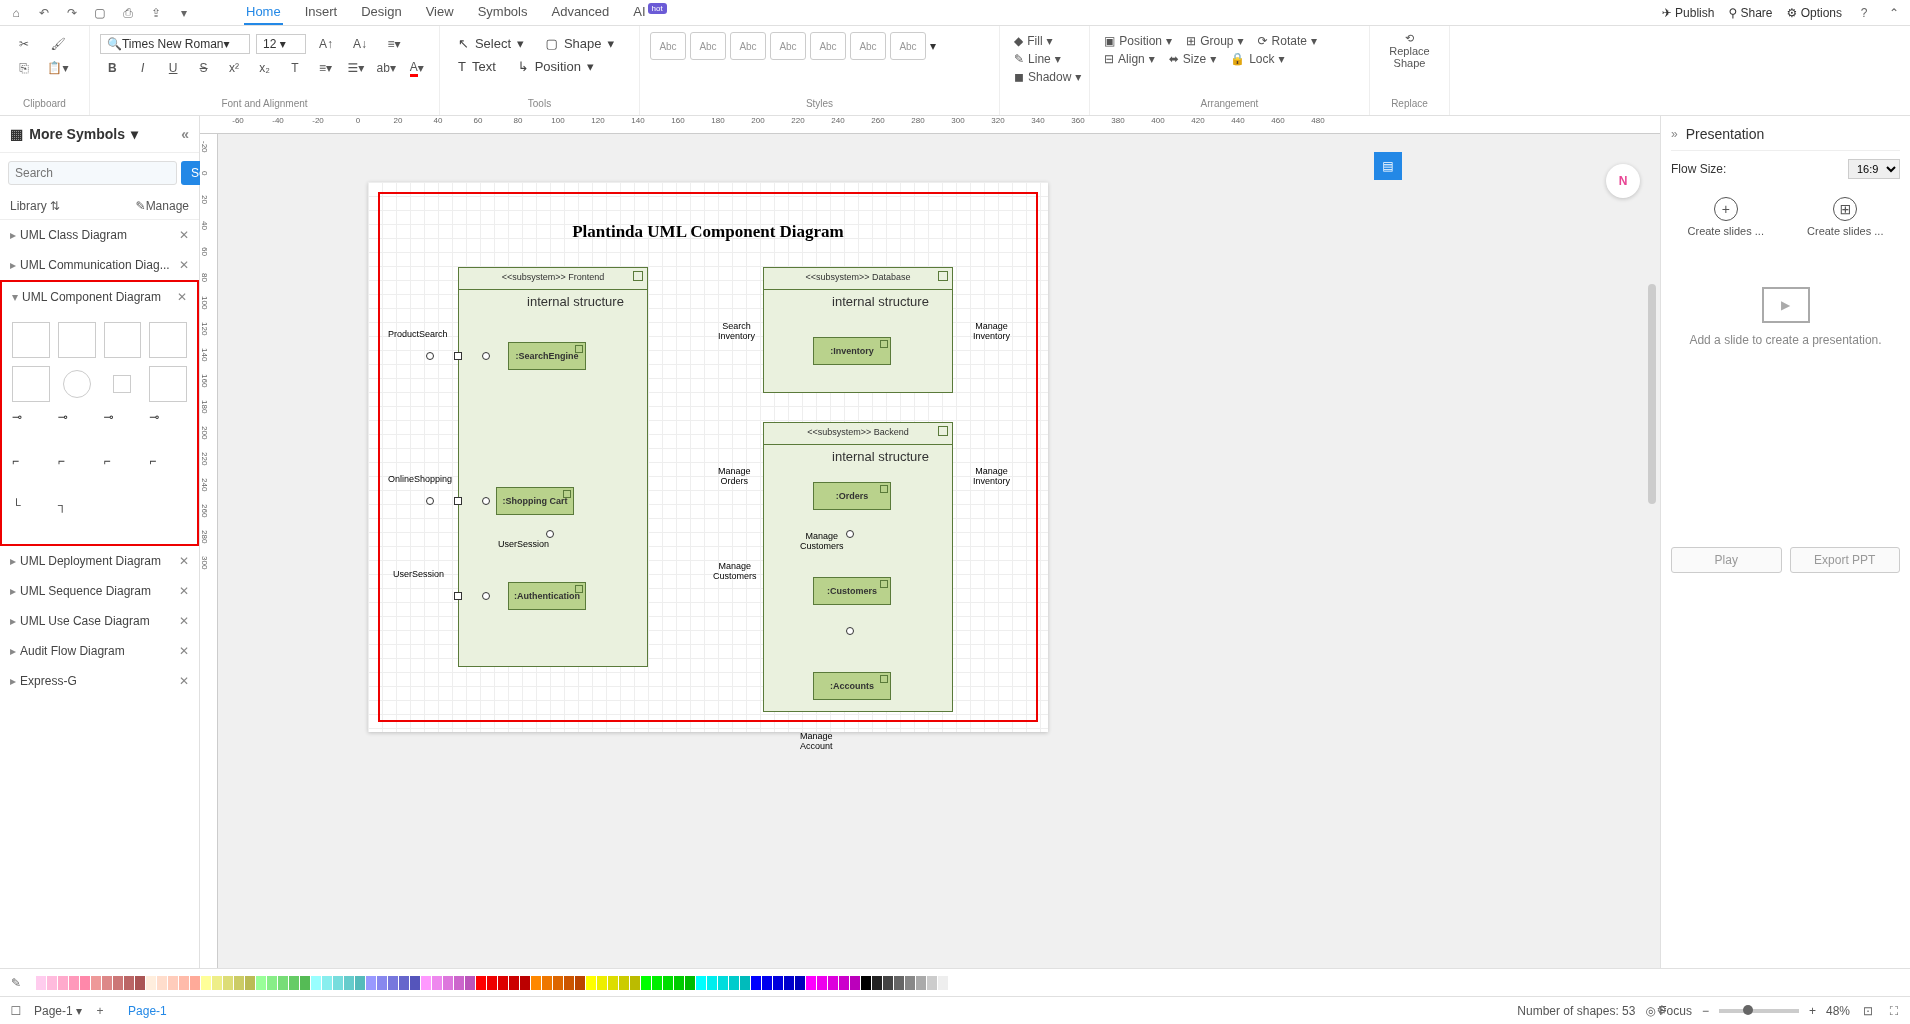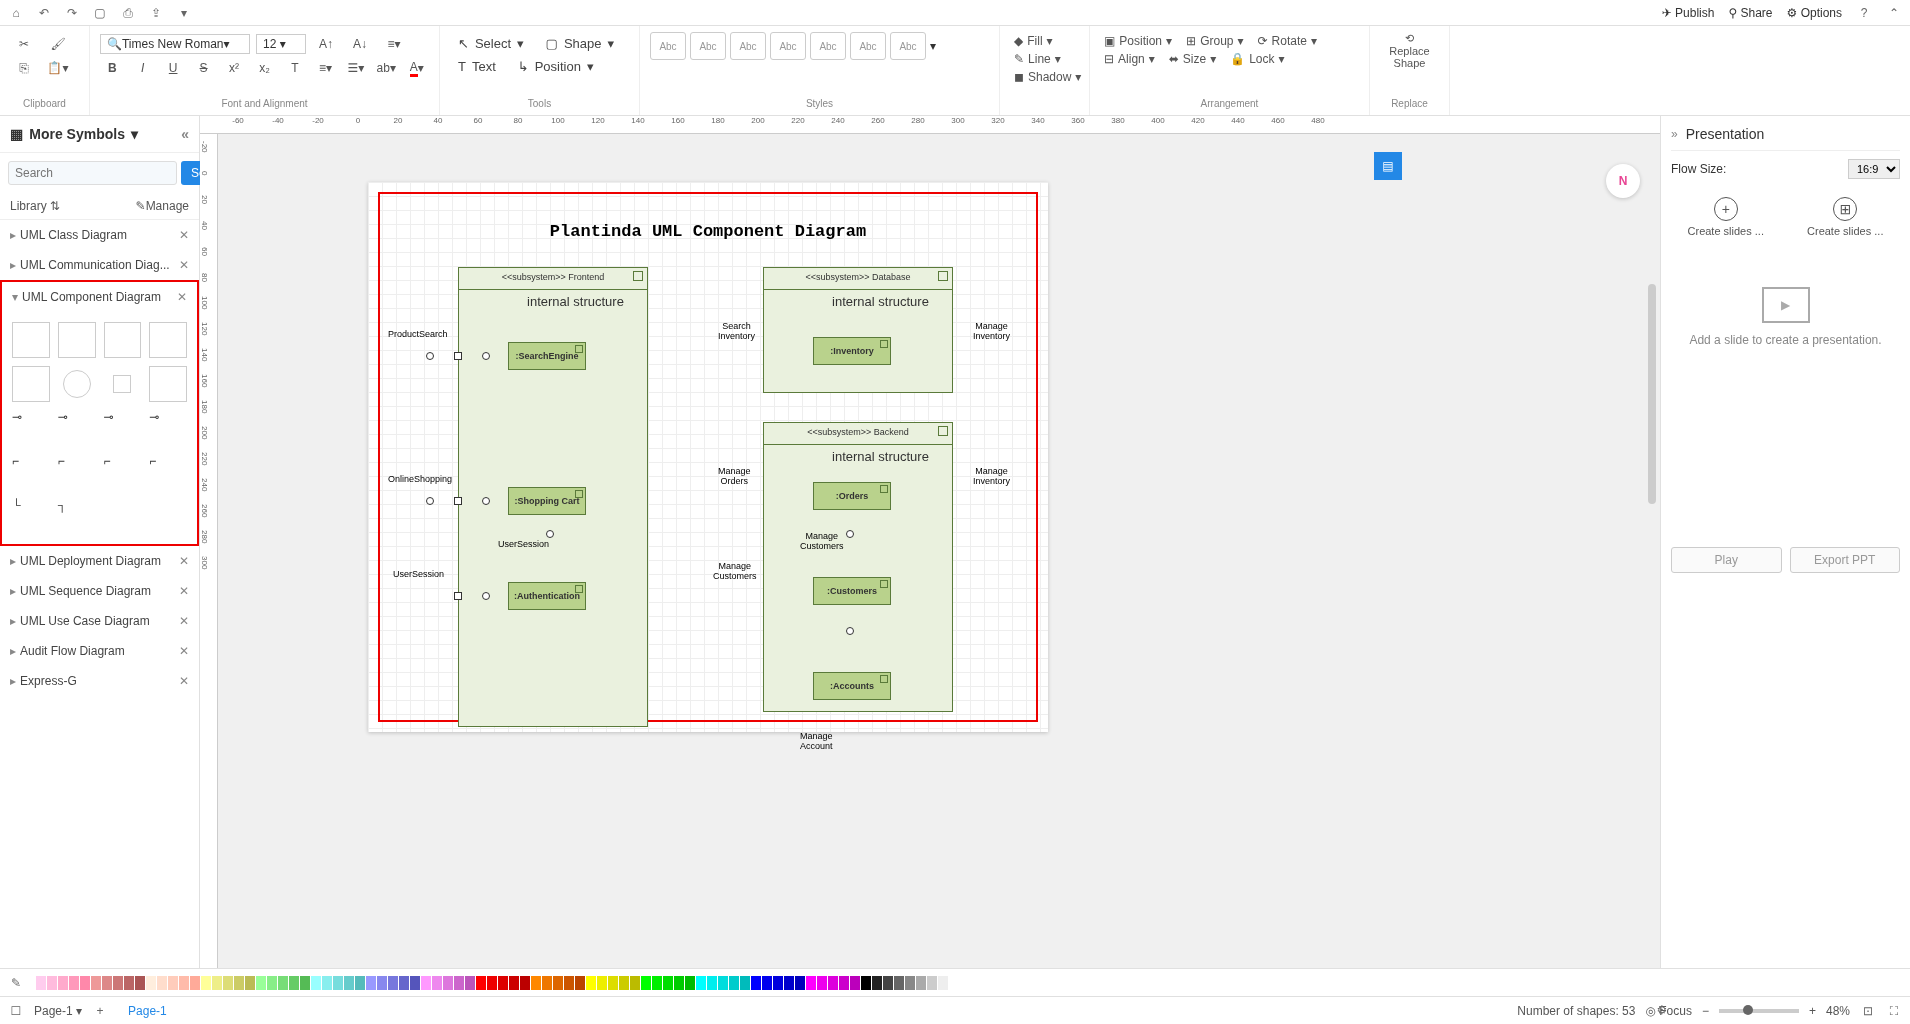--- a/index.html
+++ b/index.html
@@ -55,21 +55,21 @@
 .ruler-h { height: 18px; background: #fff; border-bottom: 1px solid #ccc; position: relative; font-size: 8px; color: #666; display: flex; padding-left: 18px; }
 .ruler-h span { width: 40px; text-align: center; flex-shrink: 0; }
 .ruler-v { width: 18px; background: #fff; border-right: 1px solid #ccc; position: absolute; left: 0; top: 18px; bottom: 0; font-size: 8px; color: #666; }
 .ruler-v span { display: block; height: 26px; writing-mode: vertical-rl; text-align: center; }
 
 .canvas-inner { position: absolute; left: 18px; top: 18px; right: 0; bottom: 0; }
 .page { position: absolute; left: 150px; top: 48px; width: 680px; height: 550px; background: #fff; box-shadow: 0 1px 4px rgba(0,0,0,0.2); }
 .page-redbox { position: absolute; left: 10px; top: 10px; right: 10px; bottom: 10px; border: 2px solid #e00; }
 .grid-bg { background-image: linear-gradient(#eee 1px, transparent 1px), linear-gradient(90deg, #eee 1px, transparent 1px); background-size: 14px 14px; width: 100%; height: 100%; }
 
-.diagram-title { position: absolute; top: 40px; left: 0; right: 0; text-align: center; font-size: 17px; font-weight: bold; color: #000; font-family: Liberation Mono, monospace; }
+.diagram-title { position: absolute; top: 40px; left: 0; right: 0; text-align: center; font-size: 17px; font-weight: bold; color: #000; font-family: Liberation Serif, serif; }
 
 .subsystem { position: absolute; border: 1px solid #5a7a3a; background: #eaf1de; }
 .subsystem .head { height: 22px; border-bottom: 1px solid #5a7a3a; text-align: center; font-size: 9px; padding-top: 4px; position: relative; }
 .subsystem .head .icn { position: absolute; right: 4px; top: 3px; width: 10px; height: 10px; border: 1px solid #5a7a3a; }
 .subsystem .istruct { font-size: 13px; text-align: center; padding: 4px; margin-left: 45px; }
 
 .component { position: absolute; border: 1px solid #5a7a3a; background: #b9d28c; width: 78px; height: 28px; text-align: center; font-size: 9px; font-weight: bold; display: flex; align-items: center; justify-content: center; }
 .component .icn { position: absolute; right: 2px; top: 2px; width: 8px; height: 8px; border: 1px solid #5a7a3a; }
 
 .conn-label { position: absolute; font-size: 9px; color: #000; text-align: center; line-height: 1.1; }
@@ -108,20 +108,29 @@
 
 <div class="titlebar">
   <div class="left">
     <span class="ic">⌂</span>
     <span class="ic">↶</span>
     <span class="ic">↷</span>
     <span class="ic">▢</span>
     <span class="ic">⎙</span>
     <span class="ic">⇪</span>
     <span class="ic">▾</span>
+  </div>
+  <div class="tabs">
+    <span class="tab active">Home</span>
+    <span class="tab">Insert</span>
+    <span class="tab">Design</span>
+    <span class="tab">View</span>
+    <span class="tab">Symbols</span>
+    <span class="tab">Advanced</span>
+    <span class="tab"><span>AI</span><span class="hot-badge">hot</span></span>
   </div>
   <div class="right">
     <span>✈ <span>Publish</span></span>
     <span>⚲ <span>Share</span></span>
     <span>⚙ <span>Options</span></span>
     <span class="ic">?</span>
     <span class="ic">⌃</span>
   </div>
 </div>
 
@@ -347,29 +356,29 @@
         <span>260</span>
         <span>280</span>
         <span>300</span>
       </div>
     <div class="canvas-inner">
       <div class="page">
         <div class="grid-bg"></div>
         <div class="page-redbox"></div>
         <div class="diagram-title">Plantinda UML Component Diagram</div>
 
-        <div class="subsystem" style="left:90px;top:85px;width:190px;height:460px">
+        <div class="subsystem" style="left:90px;top:85px;width:190px;height:400px">
           <div class="head"><span>&lt;&lt;subsystem&gt;&gt; Frontend</span><span class="icn"></span></div>
           <div class="istruct">internal structure</div>
         </div>
         <div class="component" style="left:140px;top:160px">
             <span>:SearchEngine</span>
             <span class="icn"></span>
           </div>
-        <div class="component" style="left:140px;top:305px">
+        <div class="component" style="left:128px;top:305px">
             <span>:Shopping Cart</span>
             <span class="icn"></span>
           </div>
         <div class="component" style="left:140px;top:400px">
             <span>:Authentication</span>
             <span class="icn"></span>
           </div>
 
         <div class="subsystem" style="left:395px;top:85px;width:190px;height:126px">
           <div class="head"><span>&lt;&lt;subsystem&gt;&gt; Database</span><span class="icn"></span></div>

